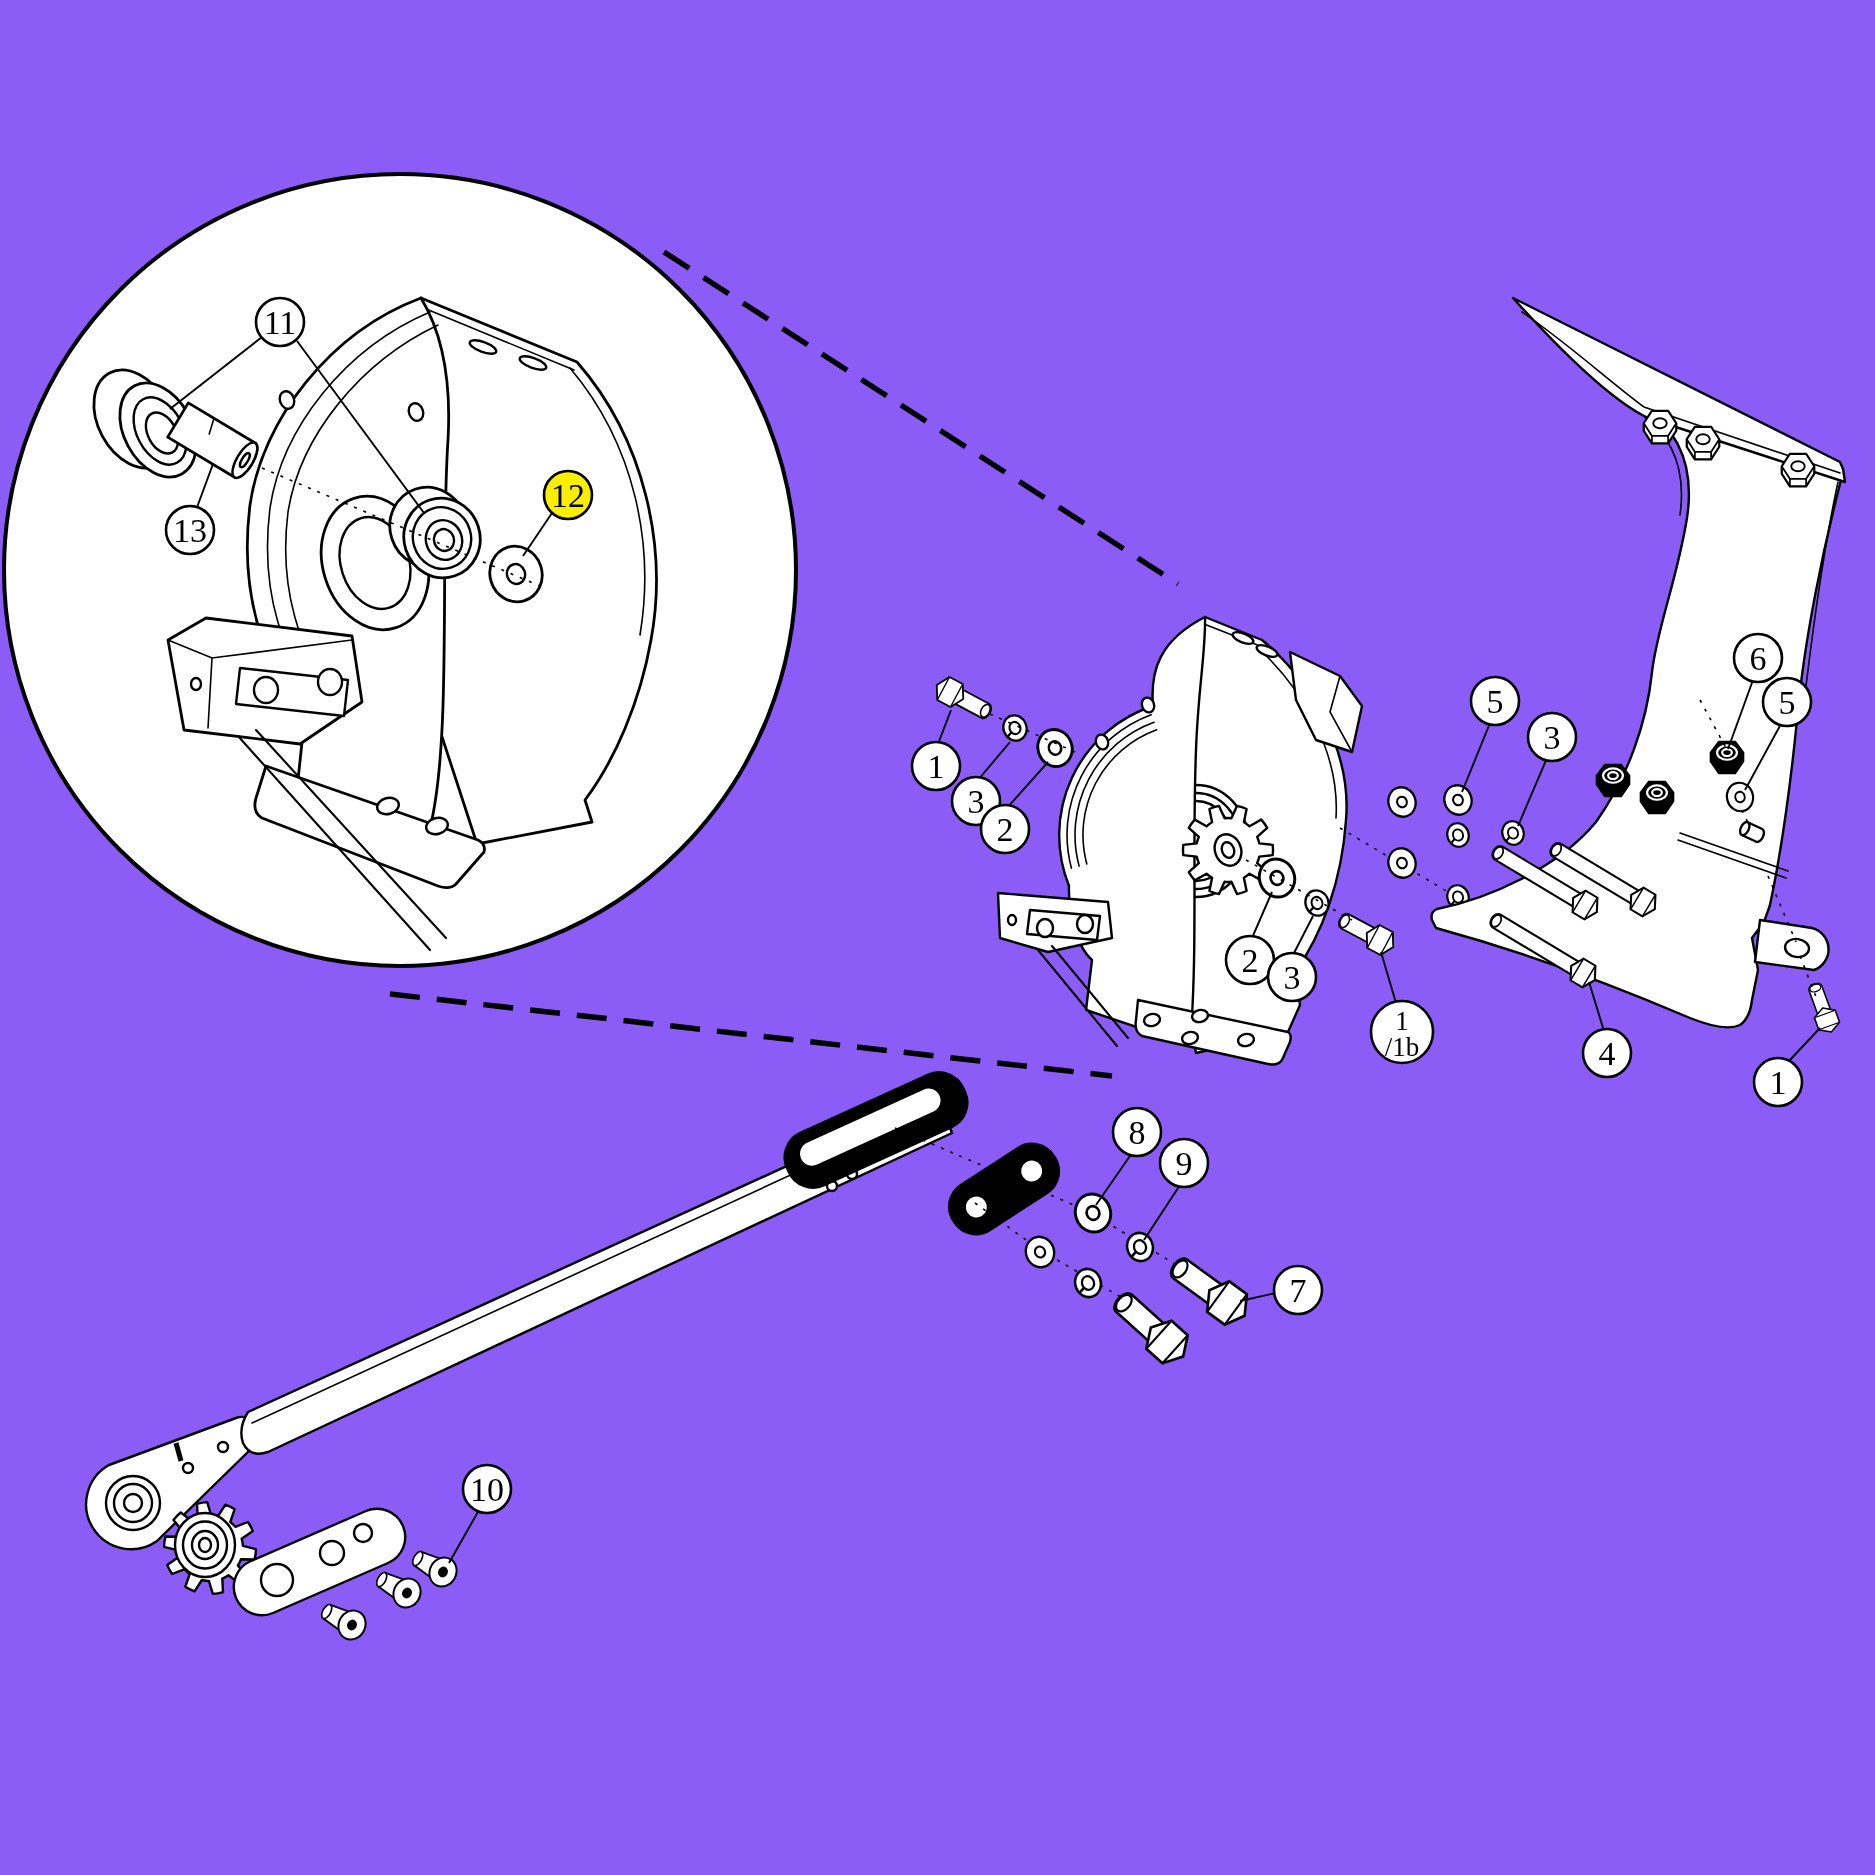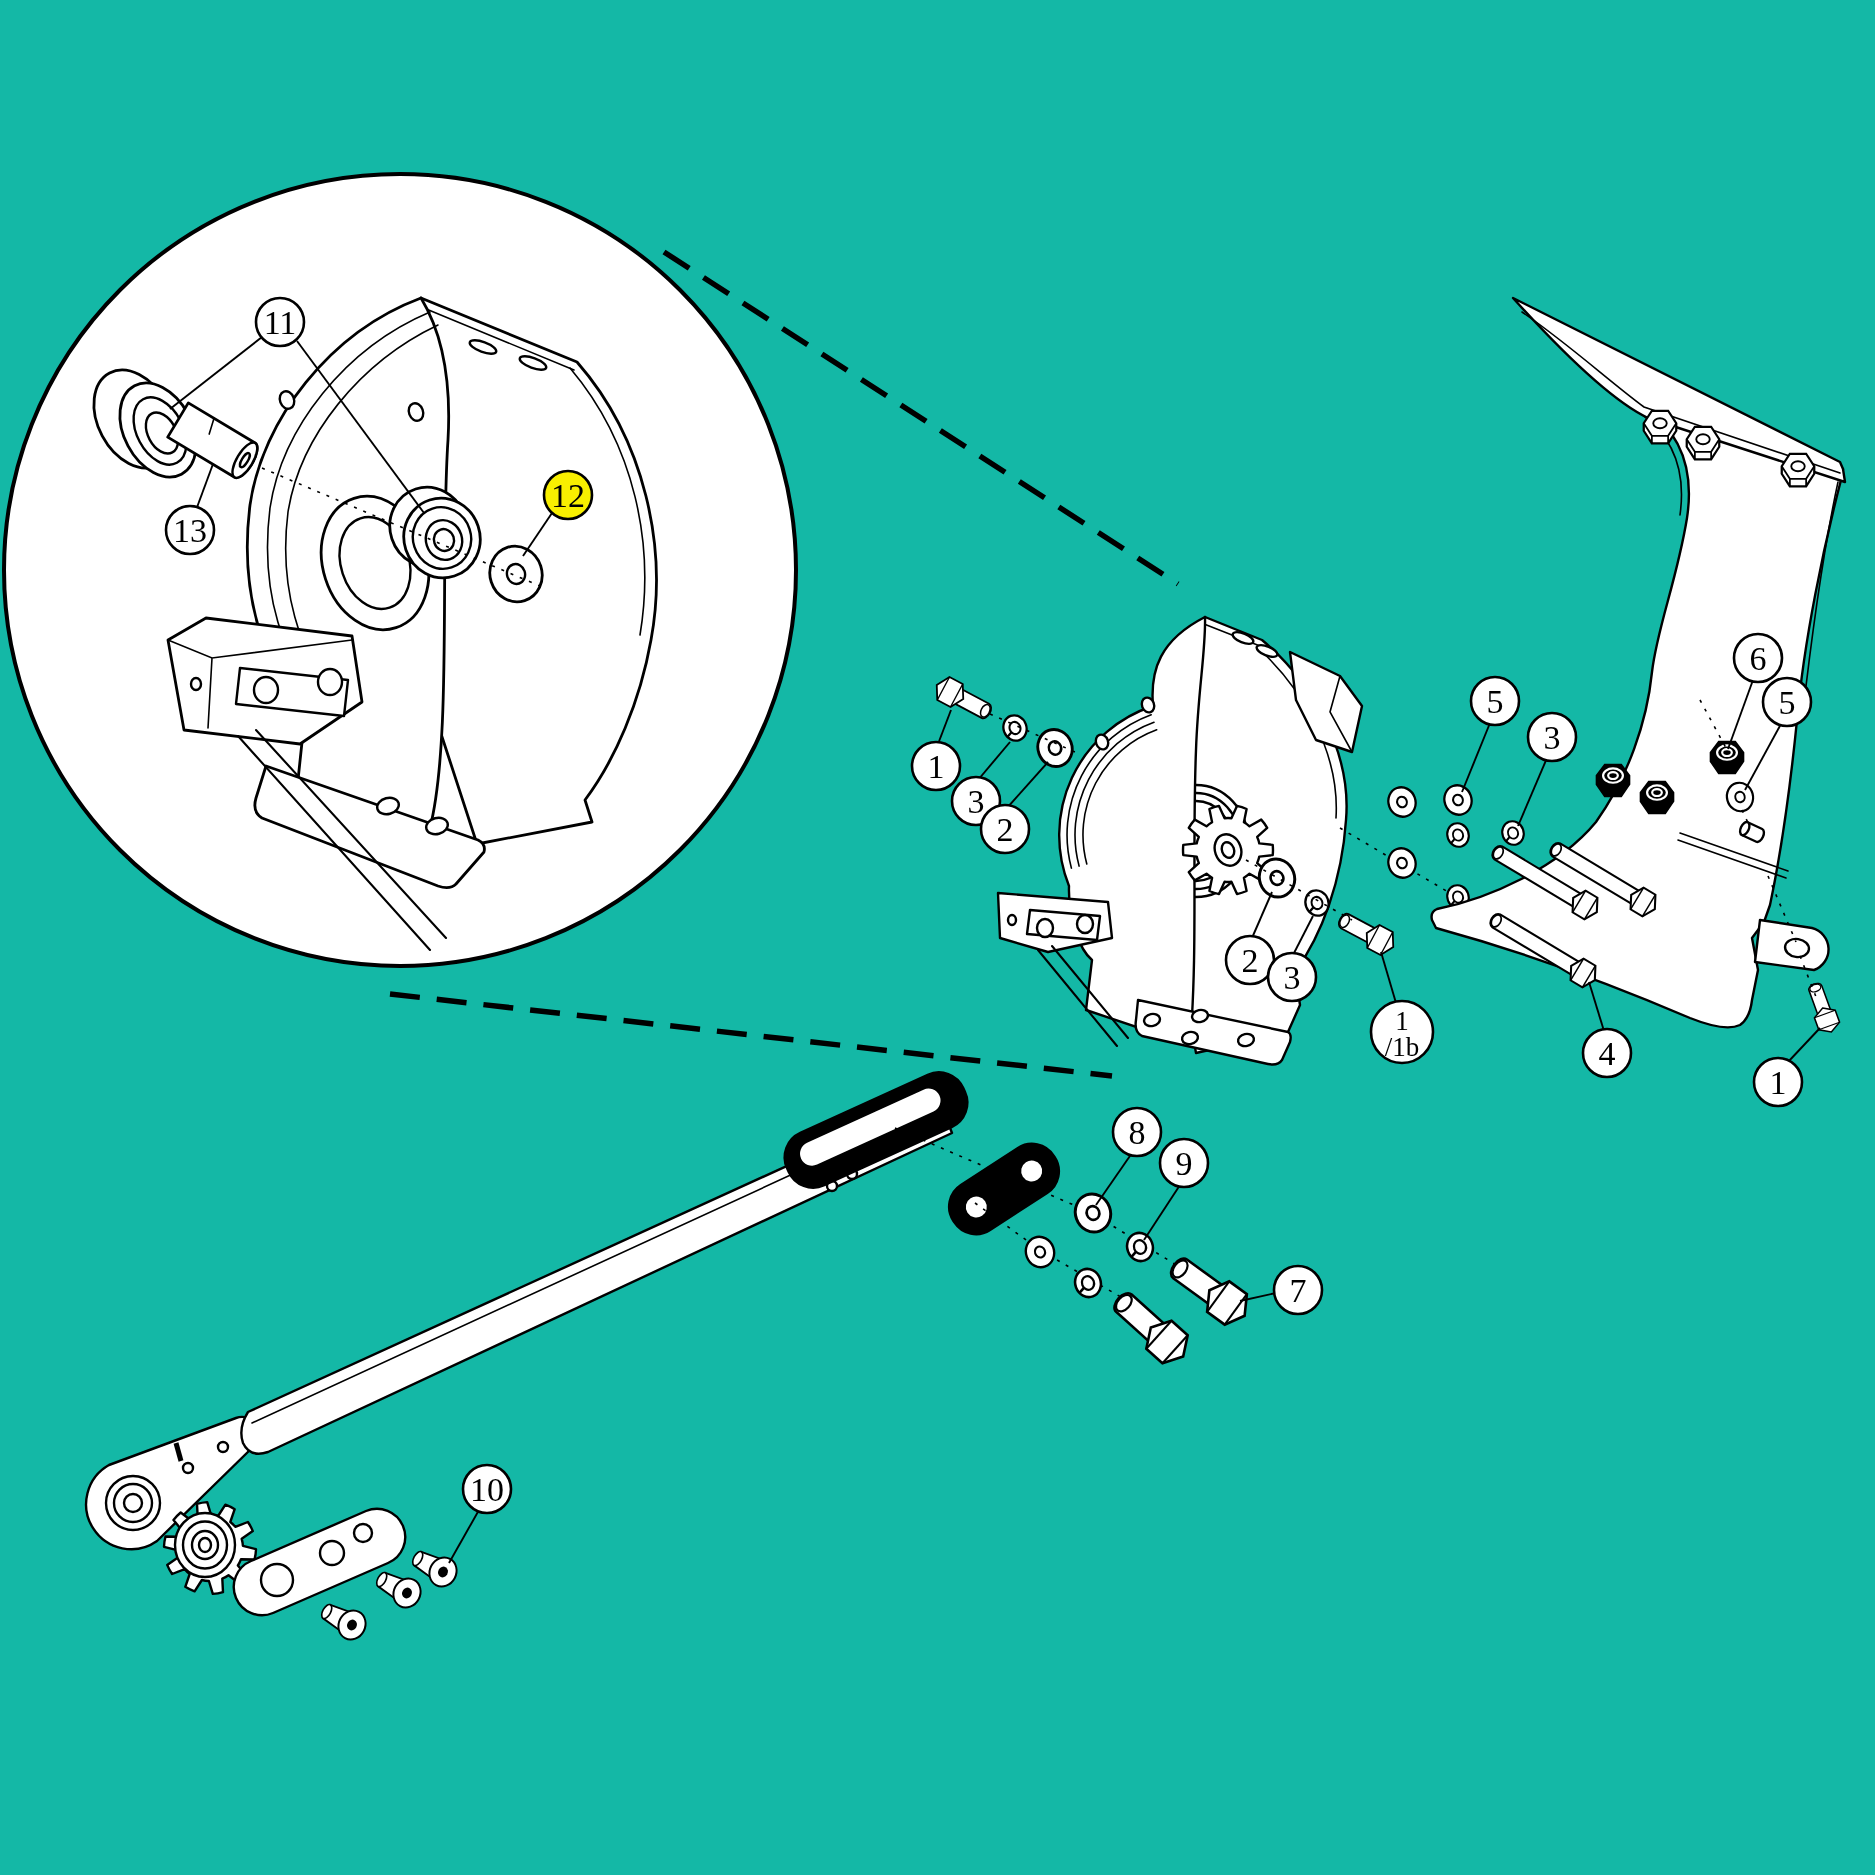--- a/index.html
+++ b/index.html
@@ -1,16 +1,16 @@
 <!DOCTYPE html>
 <html><head>
 <meta charset="utf-8">
 <style>
   html,body{margin:0;padding:0;background:#fff;}
-  .stage{position:relative;width:1875px;height:1875px;background:#14b8a6;overflow:hidden;
+  .stage{position:relative;width:1875px;height:1875px;background:#8b5cf6;overflow:hidden;
          font-family:"Liberation Serif","DejaVu Serif",serif;}
   svg{display:block;}
   .o  {fill:#fff;stroke:#000;stroke-width:2.4;stroke-linejoin:round;stroke-linecap:round;}
   .o3 {fill:#fff;stroke:#000;stroke-width:2.8;stroke-linejoin:round;stroke-linecap:round;}
   .l  {fill:none;stroke:#000;stroke-width:2.1;stroke-linecap:round;}
   .t  {fill:none;stroke:#000;stroke-width:1.6;stroke-linecap:round;}
   .dot{fill:none;stroke:#000;stroke-width:1.6;stroke-dasharray:3 7;}
   .dashbig{fill:none;stroke:#000;stroke-width:5.5;stroke-dasharray:30 17;stroke-linecap:butt;}
   .leader{fill:none;stroke:#000;stroke-width:1.9;}
   .callout-circle{stroke:#000;stroke-width:2.6;}

